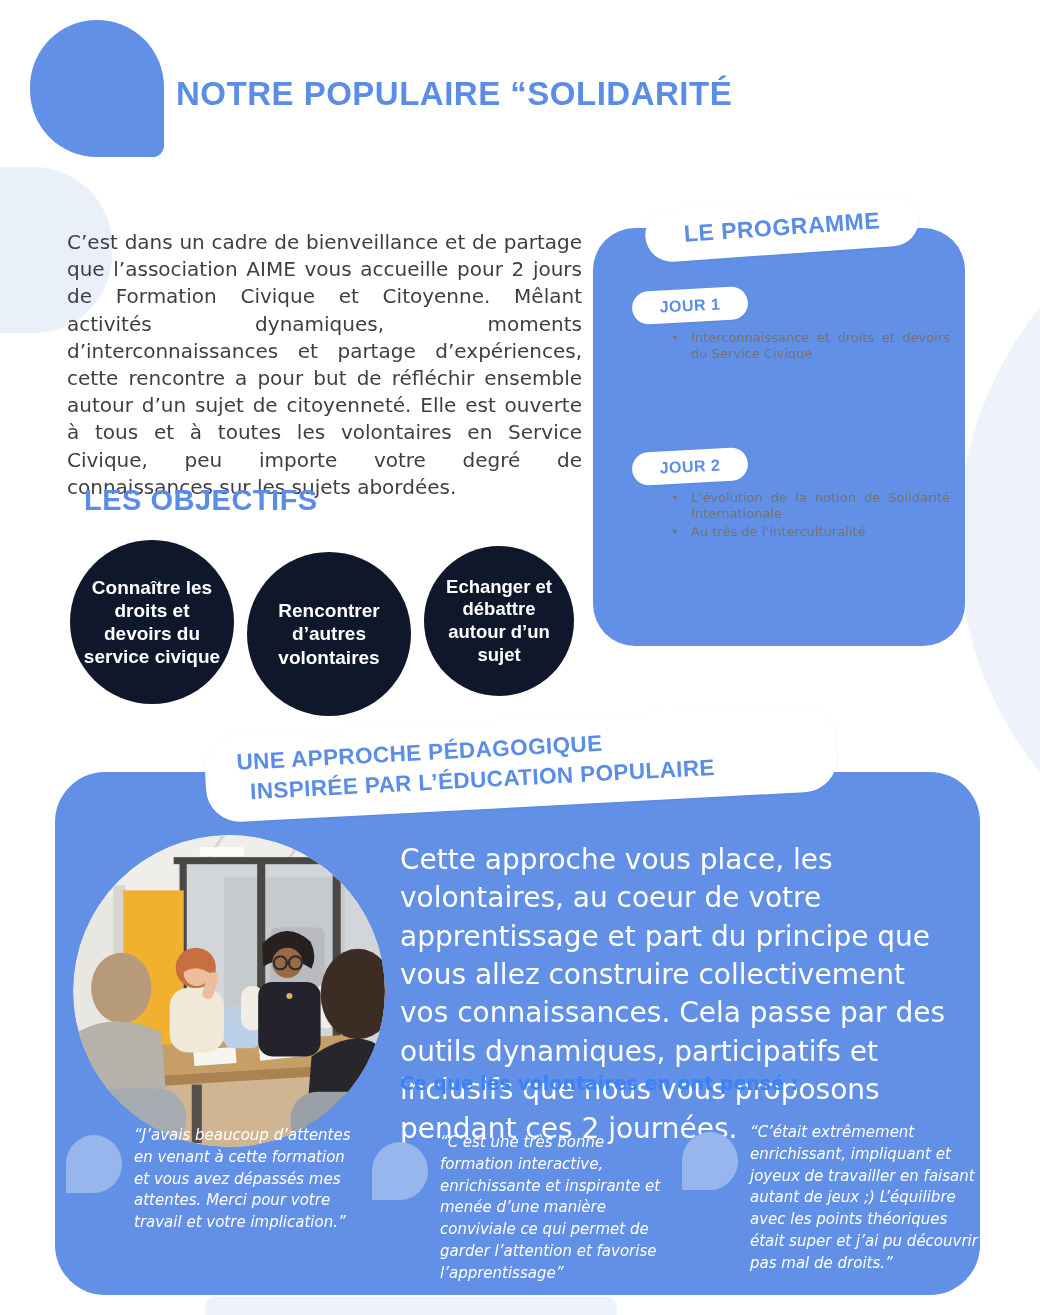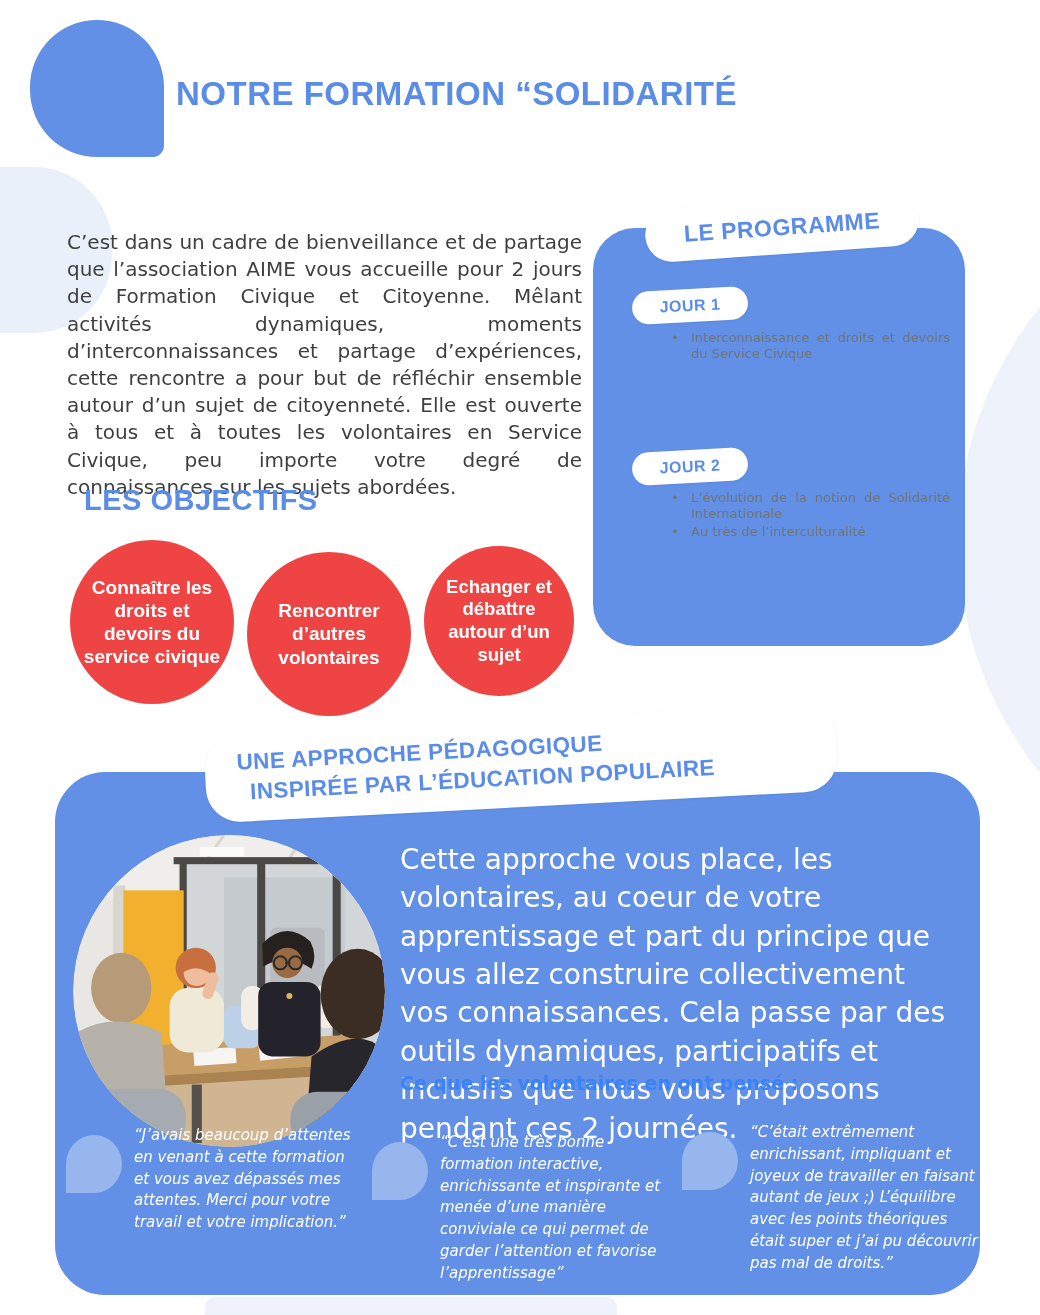--- a/index.html
+++ b/index.html
@@ -46,21 +46,21 @@
     font-size:20px;line-height:1.36;color:#3F3F3F;
     text-align:justify;
   }
 
   
   .objectives-heading{
     left:84px;top:484px;
     color:#5B8DE6;font-weight:bold;font-size:29px;letter-spacing:0.5px;
   }
   .objective{
-    background:#ef4444;border-radius:50%;
+    background:#0f172a;border-radius:50%;
     display:flex;align-items:center;justify-content:center;
     color:#ffffff;font-weight:bold;font-size:19px;line-height:1.22;
     text-align:center;padding:10px;box-sizing:border-box;
   }
   .obj1{left:70px;top:540px;width:164px;height:164px;}
   .obj2{left:247px;top:552px;width:164px;height:164px;}
   .obj3{left:424px;top:546px;width:150px;height:150px;font-size:18.5px;}
 
   
   .programme-panel{
@@ -152,21 +152,21 @@
 </style>
 </head>
 <body>
 
 <div class="abs blob-top-left"></div>
 <div class="abs blob-left"></div>
 <div class="abs circle-right"></div>
 <div class="abs bar-bottom"></div>
 
 <div class="abs page-title">
-  <div>NOTRE FORMATION “SOLIDARITÉ</div>
+  <div>NOTRE POPULAIRE “SOLIDARITÉ</div>
 </div>
 
 <div class="abs intro">C’est dans un cadre de bienveillance et de partage que l’association AIME vous accueille pour 2 jours de Formation Civique et Citoyenne. Mêlant activités dynamiques, moments d’interconnaissances et partage d’expériences, cette rencontre a pour but de réfléchir ensemble autour d’un sujet de citoyenneté. Elle est ouverte à tous et à toutes les volontaires en Service Civique, peu importe votre degré de connaissances sur les sujets abordées.</div>
 
 <div class="abs objectives-heading">LES OBJECTIFS</div>
 <div class="abs objective obj1">
   <span>Connaître les droits et devoirs du service civique</span>
 </div>
 <div class="abs objective obj2">
   <span>Rencontrer d’autres volontaires</span>

